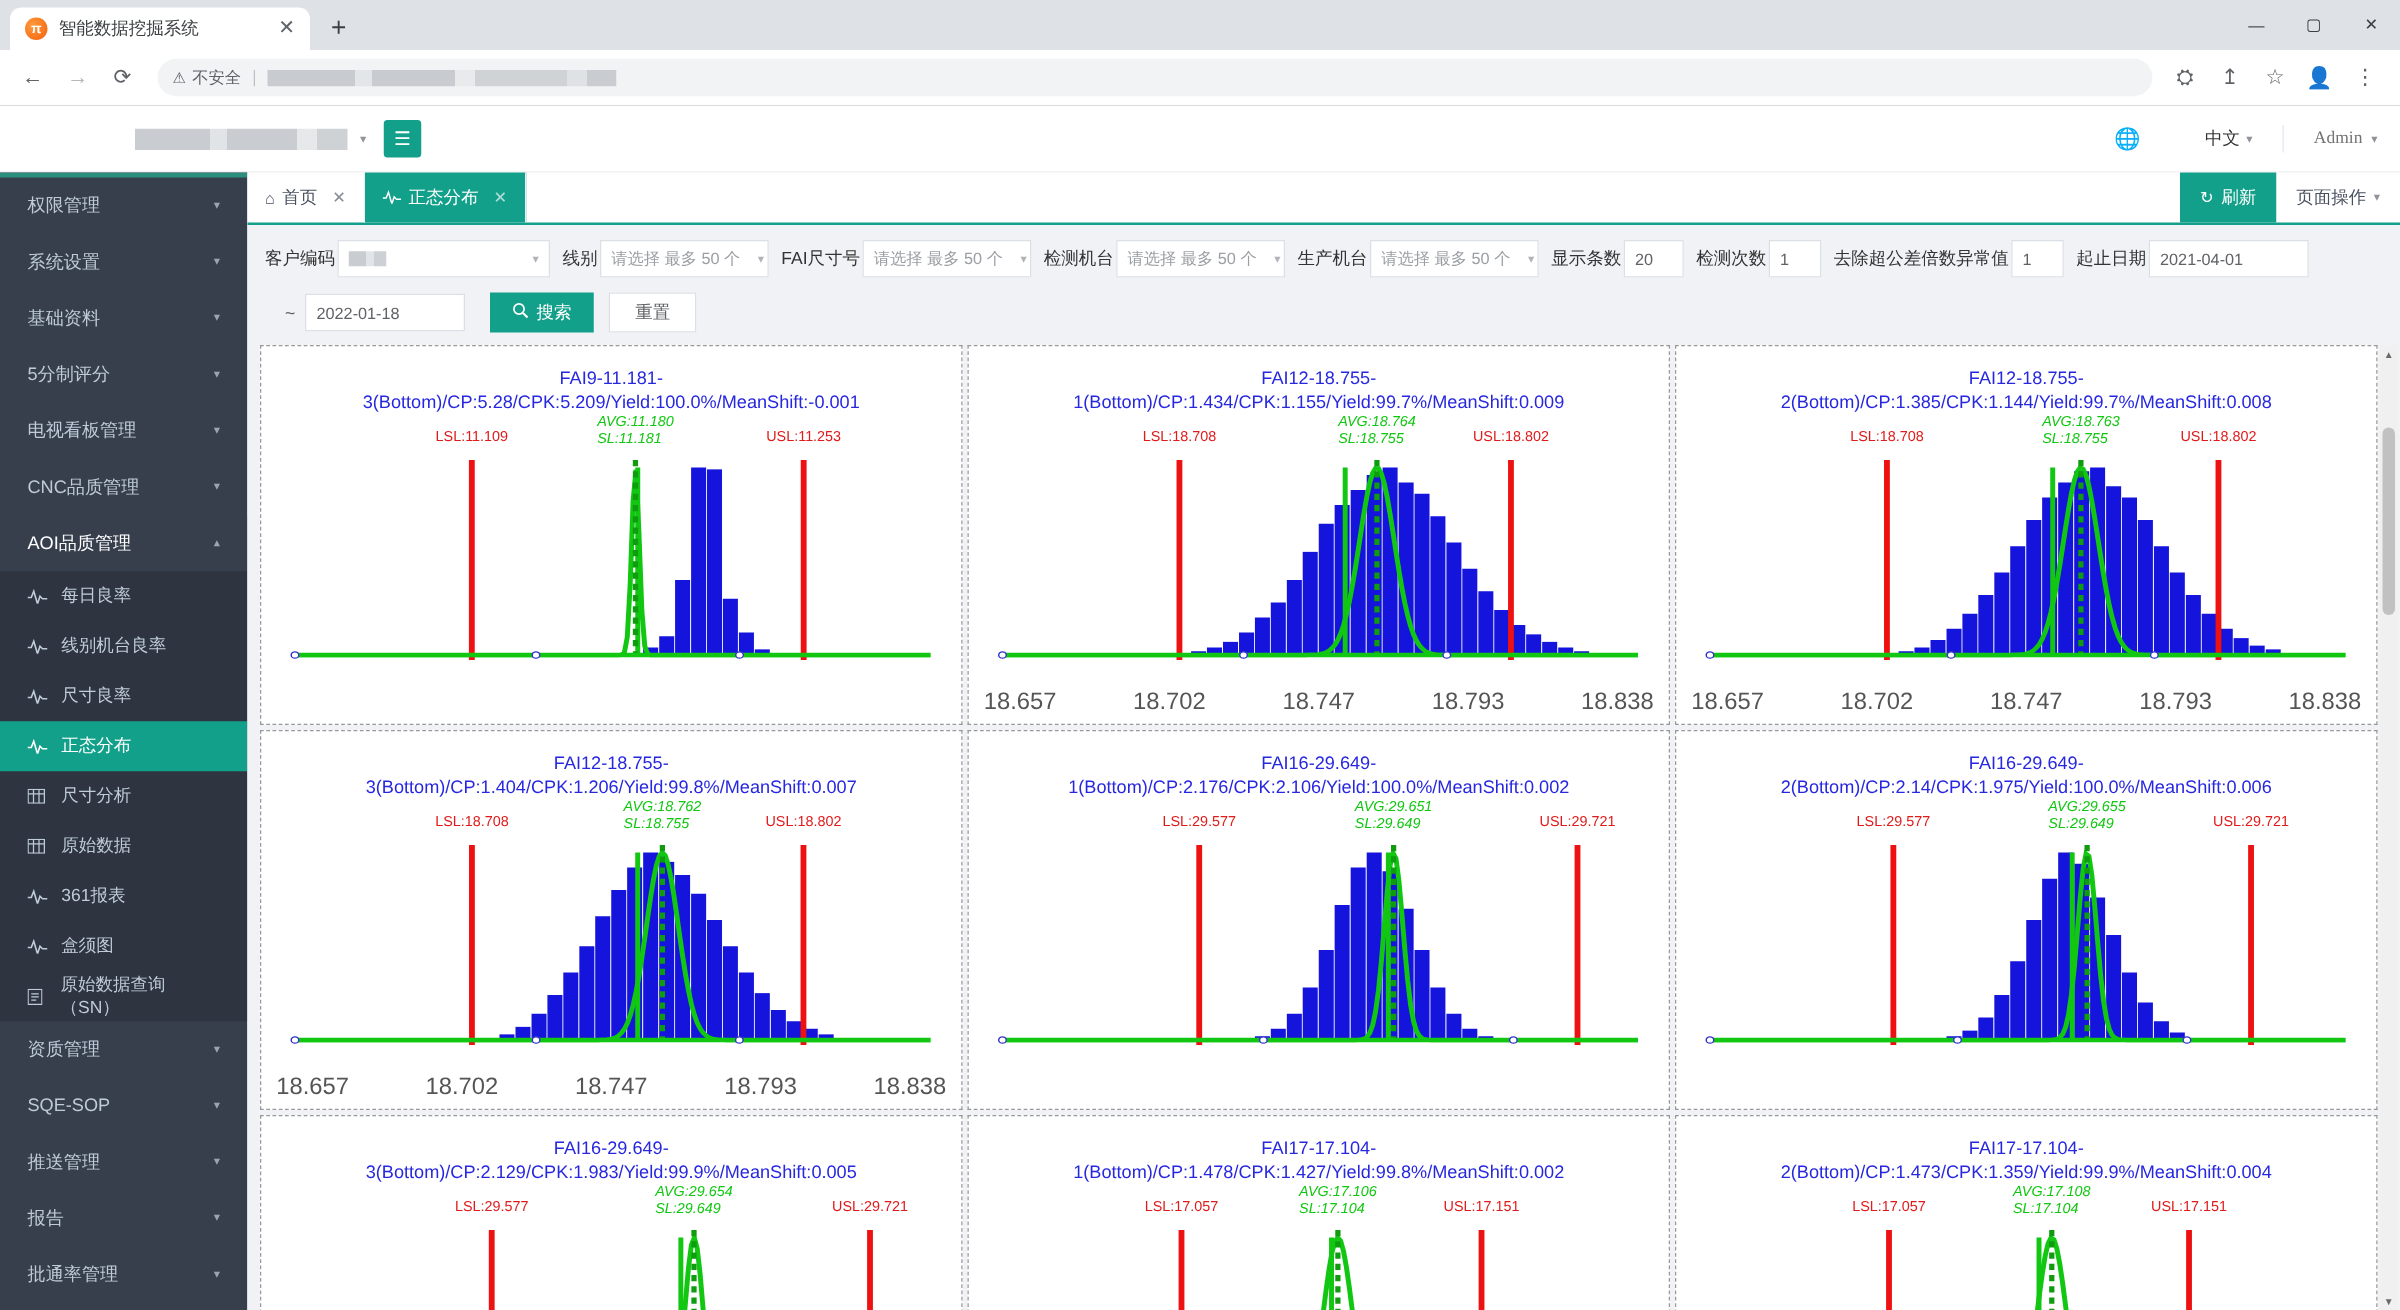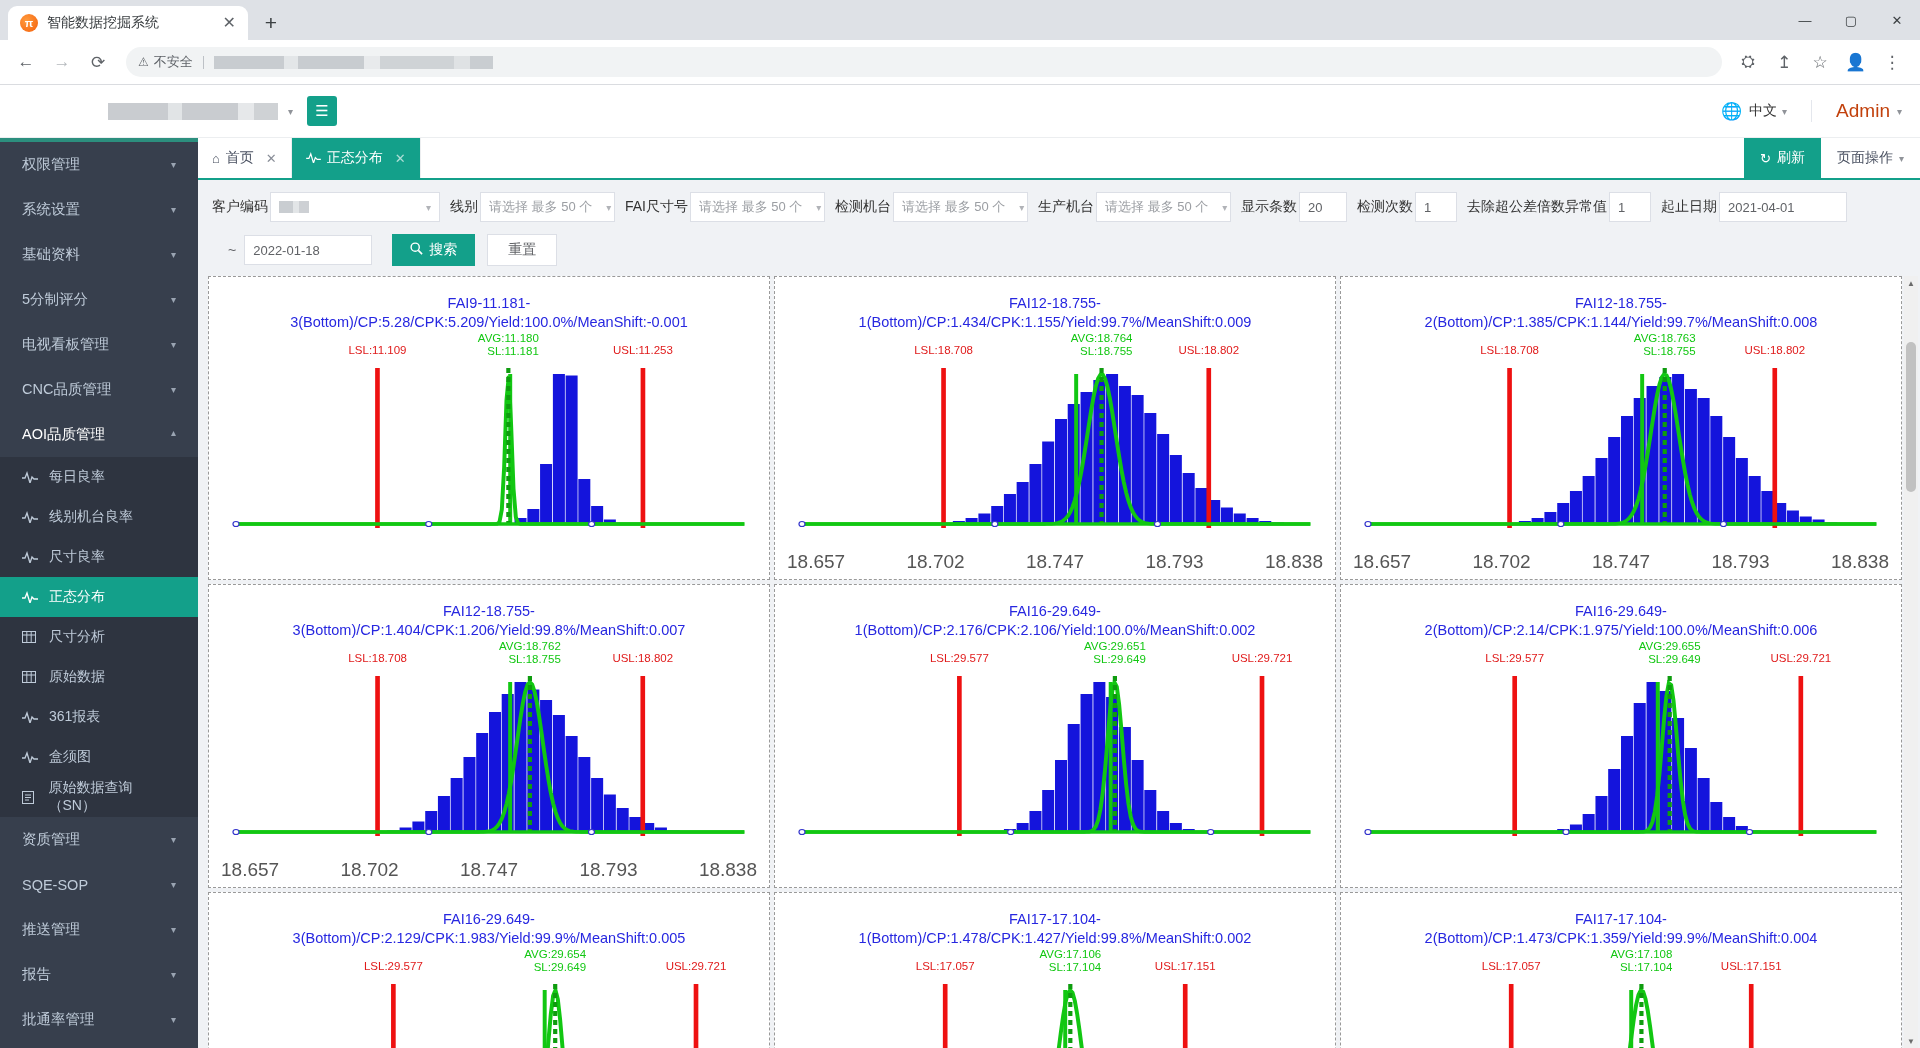--- a/index.html
+++ b/index.html
@@ -83,24 +83,24 @@
     background-image: linear-gradient(90deg,#c9ccd0 0 60px,#e1e4e6 60px 74px,#c9ccd0 74px 130px,#e6e8ea 130px 146px,#cfd2d5 146px 170px);
   }
   .logo-caret { color: #909399; font-size: 10px; margin-left: 10px; }
   .hamburger {
     width: 30px; height: 30px; margin-left: 14px; background: #13a08a;
     color: #fff; display: flex; align-items: center; justify-content: center;
     font-size: 15px; border-radius: 3px;
   }
   .header-right { margin-left: auto; display: flex; align-items: center; }
   .globe-ico { color: #13a08a; font-size: 17px; margin-right: 7px; }
-  .lang-txt { font-size: 14px; color: #333; margin-right: 5px; }
+  .lang-txt { font-size: 14px; color: #333; margin-right: 5px; margin-left: 44px; }
   .caret-sm { font-size: 10px; color: #909399; }
   .header-sep { width: 1px; height: 22px; background: #e4e7ed; margin: 0 24px; }
-  .admin-txt { font-size: 19px; color: #c2410c; margin-right: 7px; }
+  .admin-txt { font-size: 14px; color: #737373; margin-right: 7px; font-family: Liberation Serif, serif; }
 
   
   .shell { display: flex; height: 910px; }
 
   
   .sidebar {
     width: 198px; background: #373f4d; overflow: hidden;
     flex: 0 0 198px; position: relative;
   }
   .sidebar::before { content:""; display:block; height:4px; background:#2c8f7e; }
@@ -205,21 +205,21 @@
     padding: 17px 6px 4px; position: relative; overflow: hidden;
   }
   .ctitle {
     color: #2727e0; font-size: 14.5px; text-align: center; line-height: 1.3;
     font-family: "Liberation Sans", sans-serif;
   }
   .cplot { position: relative; height: 215px; margin-top: 6px; }
   .cplot svg { display: block; width: 100%; height: 100%; }
   .lbl { position: absolute; font-size: 11.5px; white-space: nowrap; transform: translateX(-50%); }
   .lbl.red { color: #e01b1b; }
-  .lbl.green { color: #12c712; text-align: right; line-height: 1.15; }
+  .lbl.green { color: #12c712; text-align: left; line-height: 1.15; font-style: italic; }
   .xaxis {
     display: flex; justify-content: space-between; padding: 0 6px;
     font-size: 19px; color: #555; margin-top: -2px;
   }
 
   
   .vscroll {
     position: absolute; right: 2px; top: 0; bottom: 0; width: 14px;
     background: #f0f0f0;
   }

